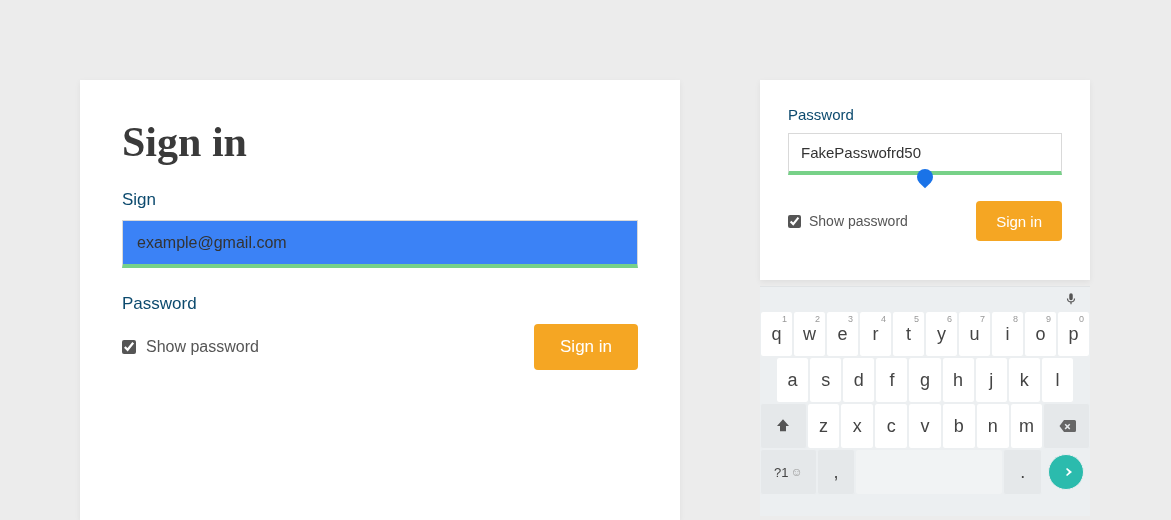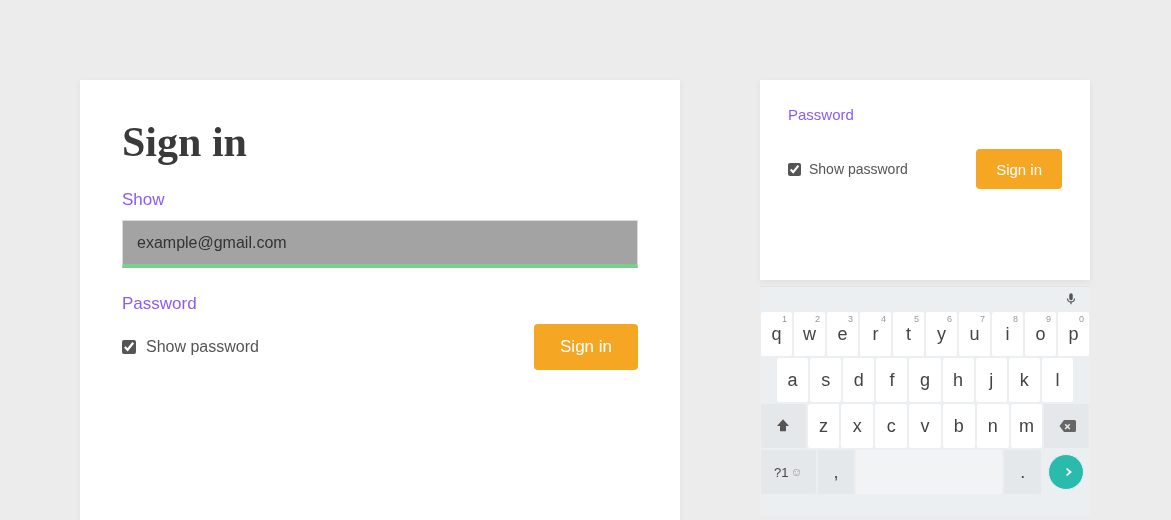--- a/index.html
+++ b/index.html
@@ -17,35 +17,35 @@
   }
   .title {
     font-family: Georgia, "Times New Roman", serif;
     font-size: 42px;
     font-weight: 700;
     color: #3a3a3a;
     margin-bottom: 24px;
   }
   .field-label {
     font-size: 17px;
-    color: #8b5cf6;
+    color: #0c4a6e;
     margin-bottom: 10px;
   }
   .input-wrap {
     border: 1px solid #d9d9d9;
     border-bottom: 4px solid #77d188;
     height: 48px;
     display: flex;
     align-items: center;
     padding: 0 14px;
     margin-bottom: 26px;
     font-size: 16px;
     position: relative;
   }
-  .input-wrap.email-fill { background: #a3a3a3; }
+  .input-wrap.email-fill { background: #3b82f6; }
   .input-wrap.pw .caret {
     display: inline-block;
     width: 1px; height: 22px;
     background: #111;
     vertical-align: middle;
     margin: 0 0 -3px 0;
   }
   .row {
     display: flex; align-items: center; justify-content: space-between;
     margin-top: 4px;
@@ -159,38 +159,42 @@
   .key .emoji { font-size: 12px; color: #999; position: absolute; top: 3px; left: 5px; }
 </style>
 </head>
 <body>
 
 <div class="stage">
 
   <div class="card-left">
     <div class="title">Sign in</div>
 
-    <div class="field-label">Show</div>
+    <div class="field-label">Sign</div>
     <div class="input-wrap email-fill">
       <span>example@gmail.com</span>
     </div>
 
     <div class="field-label">Password</div>
 
     <div class="row">
       <label class="show-pw">
         <input type="checkbox" checked="" style="">
         <span>Show password</span>
       </label>
       <button class="btn-signin">Sign in</button>
     </div>
   </div>
 
   <div class="card-right">
     <div class="field-label">Password</div>
+    <div class="input-wrap-mini">
+      <span>FakePasswofrd50</span>
+      <span class="caret-drop"></span>
+    </div>
     <div class="row-mini">
       <label class="show-pw-mini">
         <input type="checkbox" checked="" style="">
         <span>Show password</span>
       </label>
       <button class="btn-signin-mini">Sign in</button>
     </div>
   </div>
 
   <div class="kbd">

